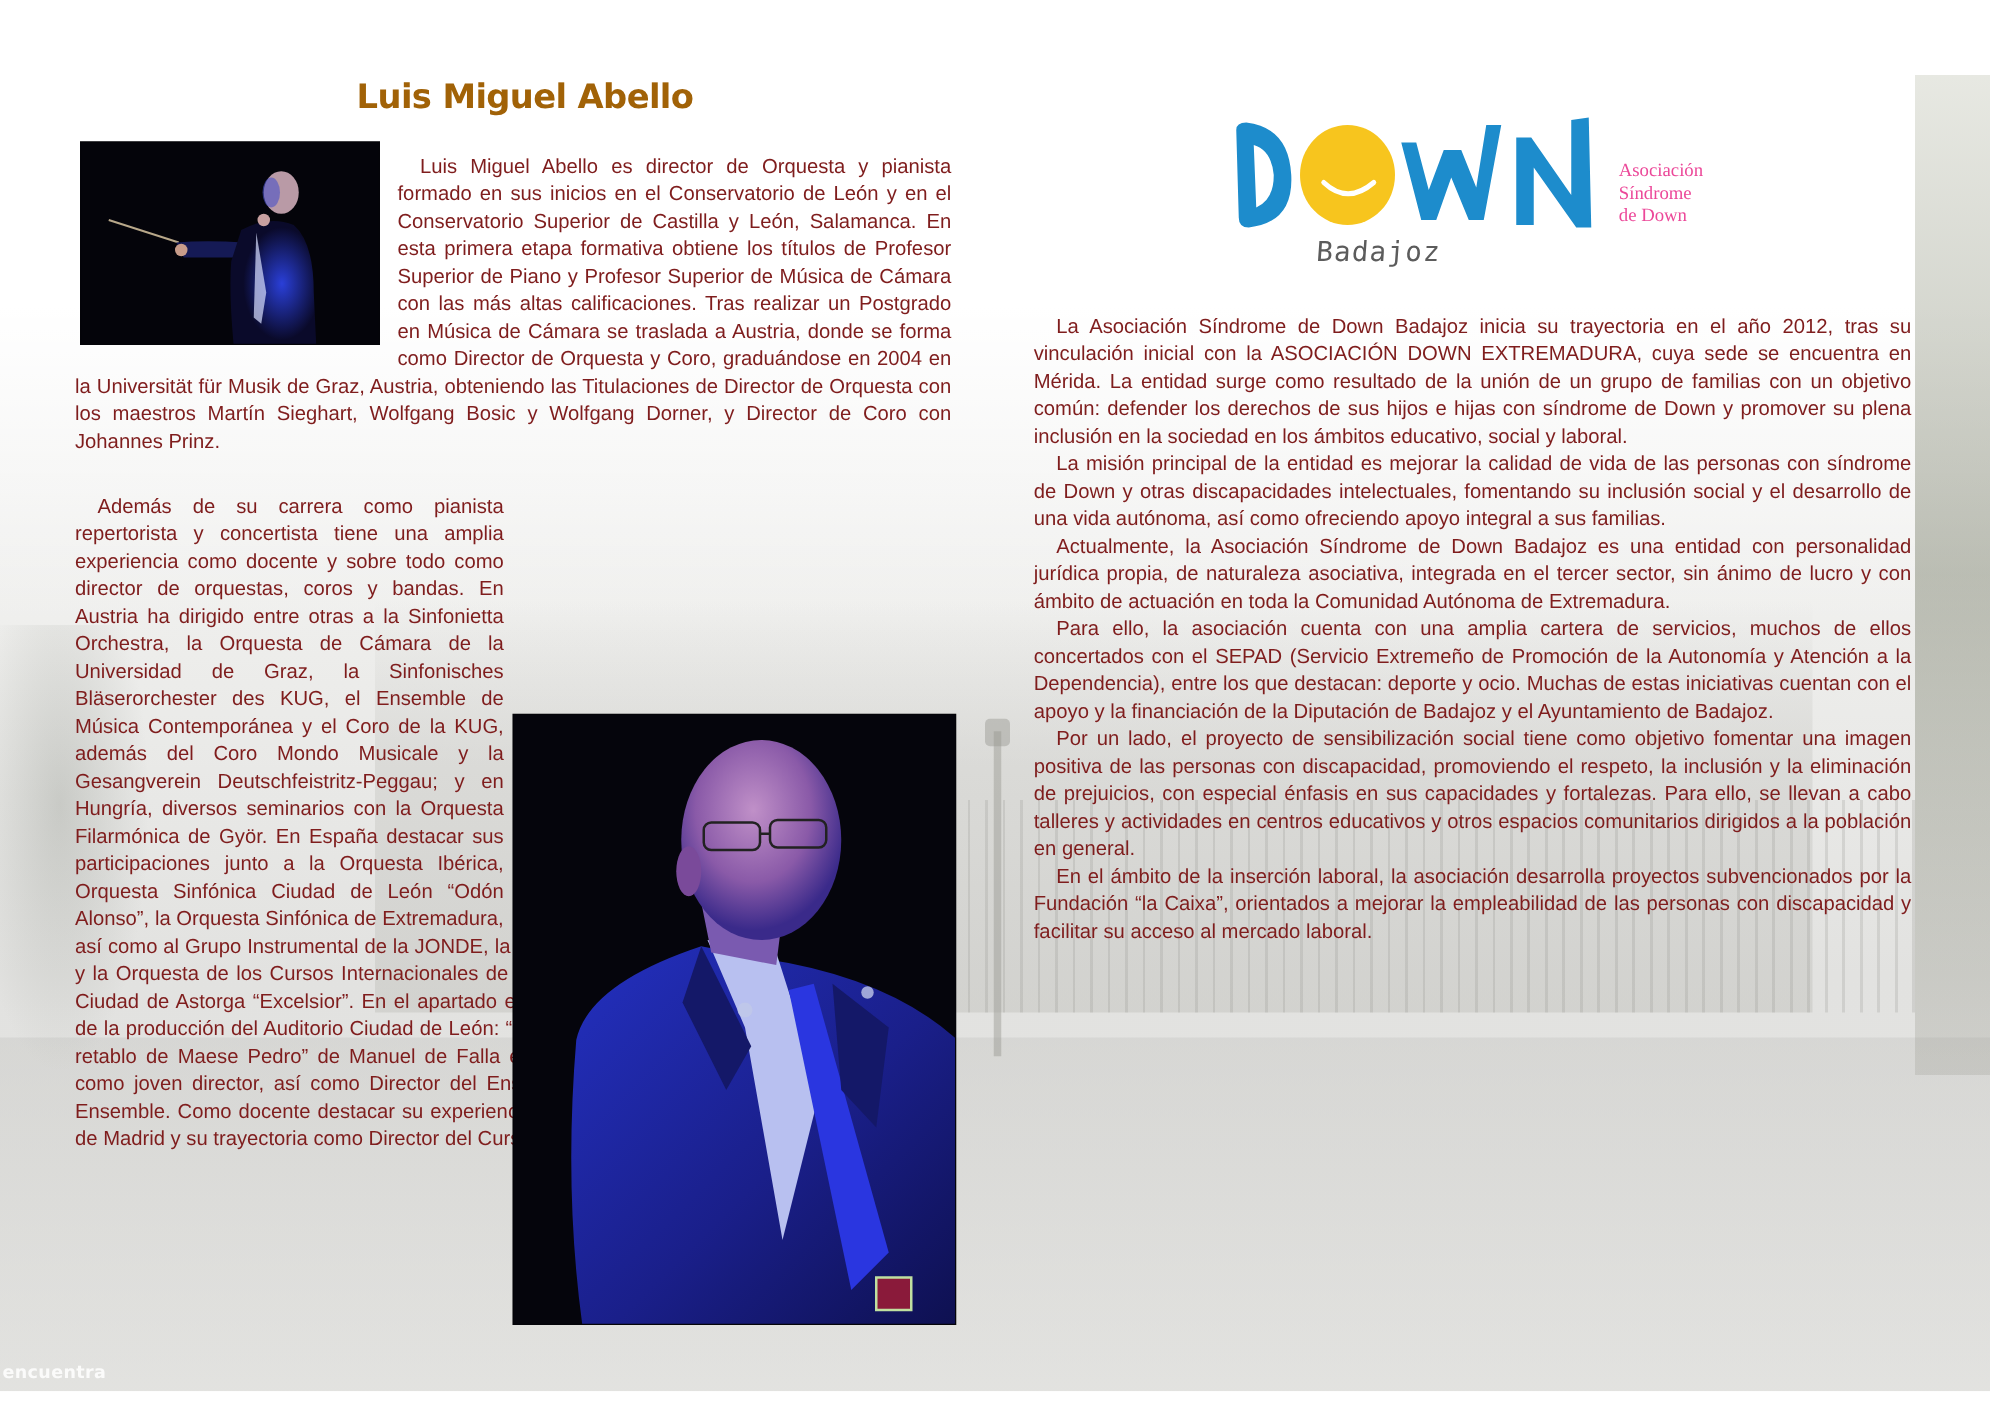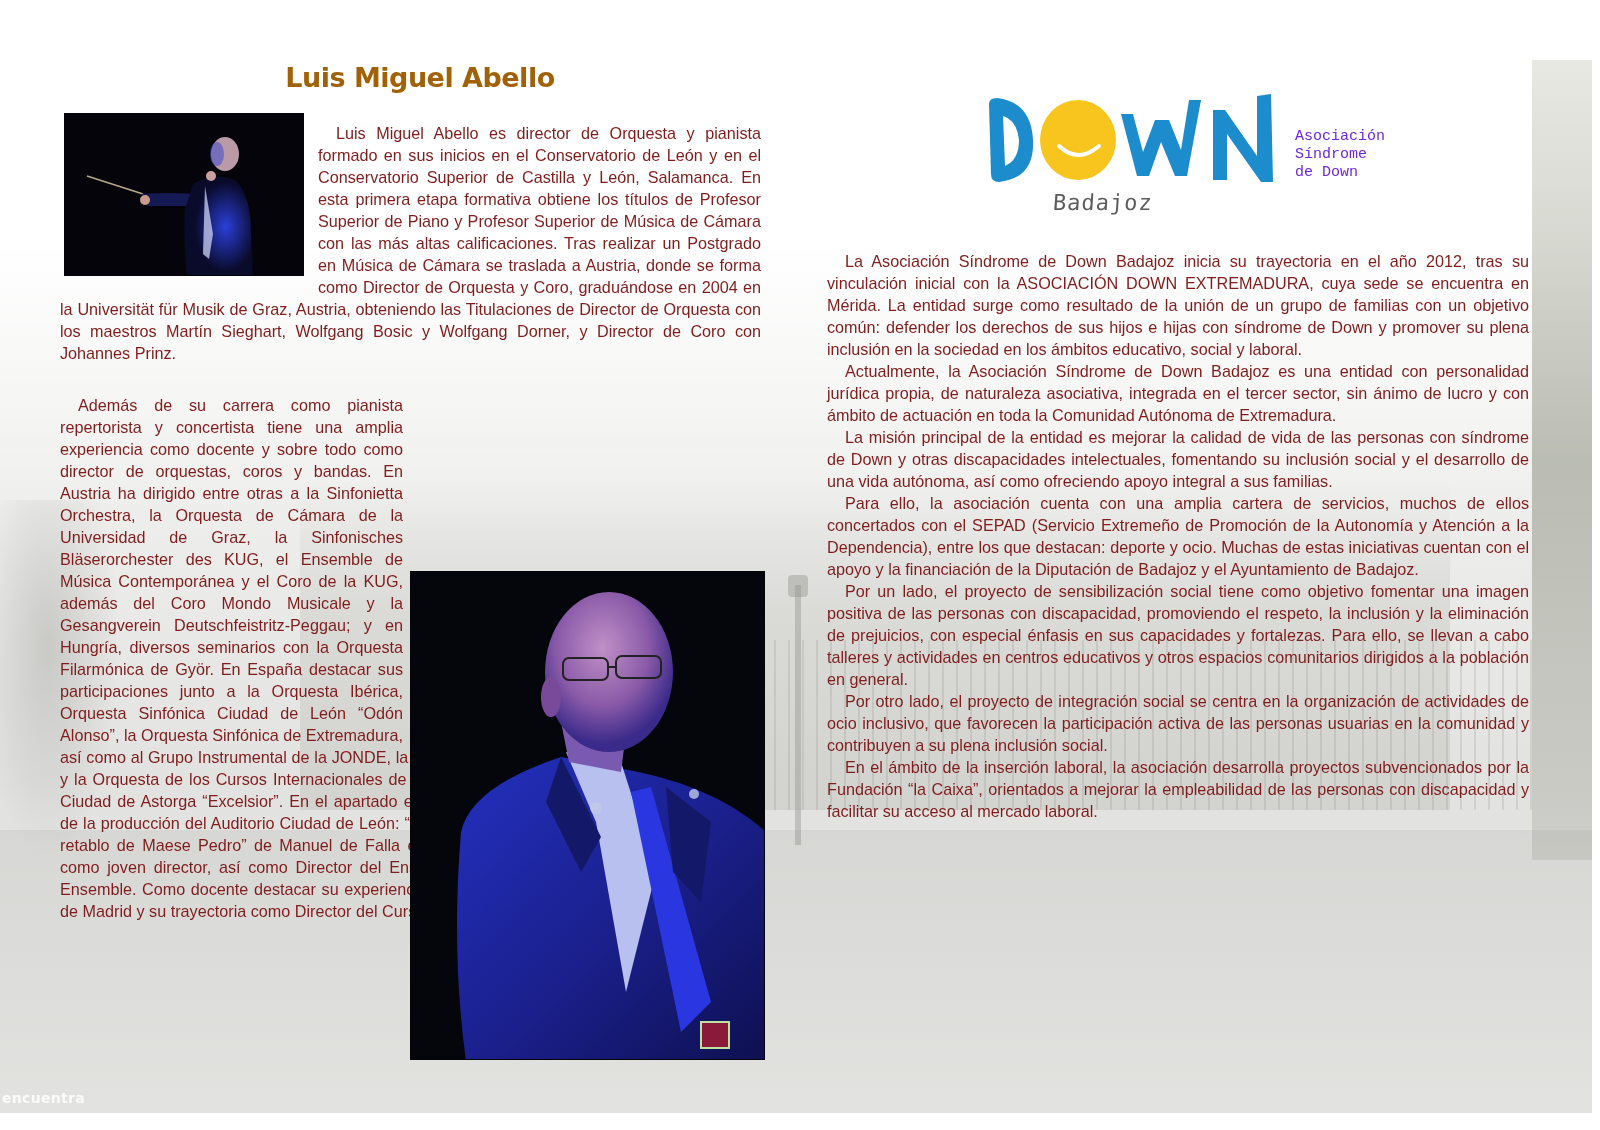--- a/index.html
+++ b/index.html
@@ -79,21 +79,21 @@
     .para { text-indent: 18px; margin-bottom: 6px; }
     .para.indent-first { text-indent: 18px; }
 
     
     .logo {
       position: absolute; left: 985px; top: 90px; width: 400px; height: 140px;
     }
     .logo-word { position: absolute; left: 0; top: 0; width: 300px; height: 100px; }
     .logo-sub {
       position: absolute; left: 310px; top: 38px;
-      font-family: Liberation Mono, monospace; font-size: 15px; line-height: 18px; color: #6d28d9;
+      font-family: Liberation Serif, serif; font-size: 15px; line-height: 18px; color: #ec4899;
     }
     .logo-city {
       position: absolute; left: 68px; top: 100px;
       font-family: "DejaVu Sans Mono", monospace; font-size: 22px; color: #5c5c5c; letter-spacing: 1px;
       transform: skewX(-4deg);
     }
     .right-col {
       position: absolute; left: 827px; top: 250px; width: 702px;
     }
     .right-col .para { margin-bottom: 0; text-indent: 18px; }
@@ -207,21 +207,20 @@
   <div class="logo-sub">
     <div>Asociación</div>
     <div>Síndrome</div>
     <div>de Down</div>
   </div>
   <div class="logo-city">Badajoz</div>
 </div>
 
 <div class="right-col body-text">
   <p class="para">La Asociación Síndrome de Down Badajoz inicia su trayectoria en el año 2012, tras su vinculación inicial con la ASOCIACIÓN DOWN EXTREMADURA, cuya sede se encuentra en Mérida. La entidad surge como resultado de la unión de un grupo de familias con un objetivo común: defender los derechos de sus hijos e hijas con síndrome de Down y promover su plena inclusión en la sociedad en los ámbitos educativo, social y laboral.</p>
+  <p class="para">La misión principal de la entidad es mejorar la calidad de vida de las personas con síndrome de Down y otras discapacidades intelectuales, fomentando su inclusión social y el desarrollo de una vida autónoma, así como ofreciendo apoyo integral a sus familias.</p>
   <p class="para">Actualmente, la Asociación Síndrome de Down Badajoz es una entidad con personalidad jurídica propia, de naturaleza asociativa, integrada en el tercer sector, sin ánimo de lucro y con ámbito de actuación en toda la Comunidad Autónoma de Extremadura.</p>
-  <p class="para">La misión principal de la entidad es mejorar la calidad de vida de las personas con síndrome de Down y otras discapacidades intelectuales, fomentando su inclusión social y el desarrollo de una vida autónoma, así como ofreciendo apoyo integral a sus familias.</p>
   <p class="para">Para ello, la asociación cuenta con una amplia cartera de servicios, muchos de ellos concertados con el SEPAD (Servicio Extremeño de Promoción de la Autonomía y Atención a la Dependencia), entre los que destacan: deporte y ocio. Muchas de estas iniciativas cuentan con el apoyo y la financiación de la Diputación de Badajoz y el Ayuntamiento de Badajoz.</p>
   <p class="para">Por un lado, el proyecto de sensibilización social tiene como objetivo fomentar una imagen positiva de las personas con discapacidad, promoviendo el respeto, la inclusión y la eliminación de prejuicios, con especial énfasis en sus capacidades y fortalezas. Para ello, se llevan a cabo talleres y actividades en centros educativos y otros espacios comunitarios dirigidos a la población en general.</p>
-  <p class="para">Por otro lado, el proyecto de integración social se centra en la organización de actividades de ocio inclusivo, que favorecen la participación activa de las personas usuarias en la comunidad y contribuyen a su plena inclusión social.</p>
   <p class="para">En el ámbito de la inserción laboral, la asociación desarrolla proyectos subvencionados por la Fundación “la Caixa”, orientados a mejorar la empleabilidad de las personas con discapacidad y facilitar su acceso al mercado laboral.</p>
 </div>
 
 <div class="watermark">encuentra</div>
 
 </body></html>

